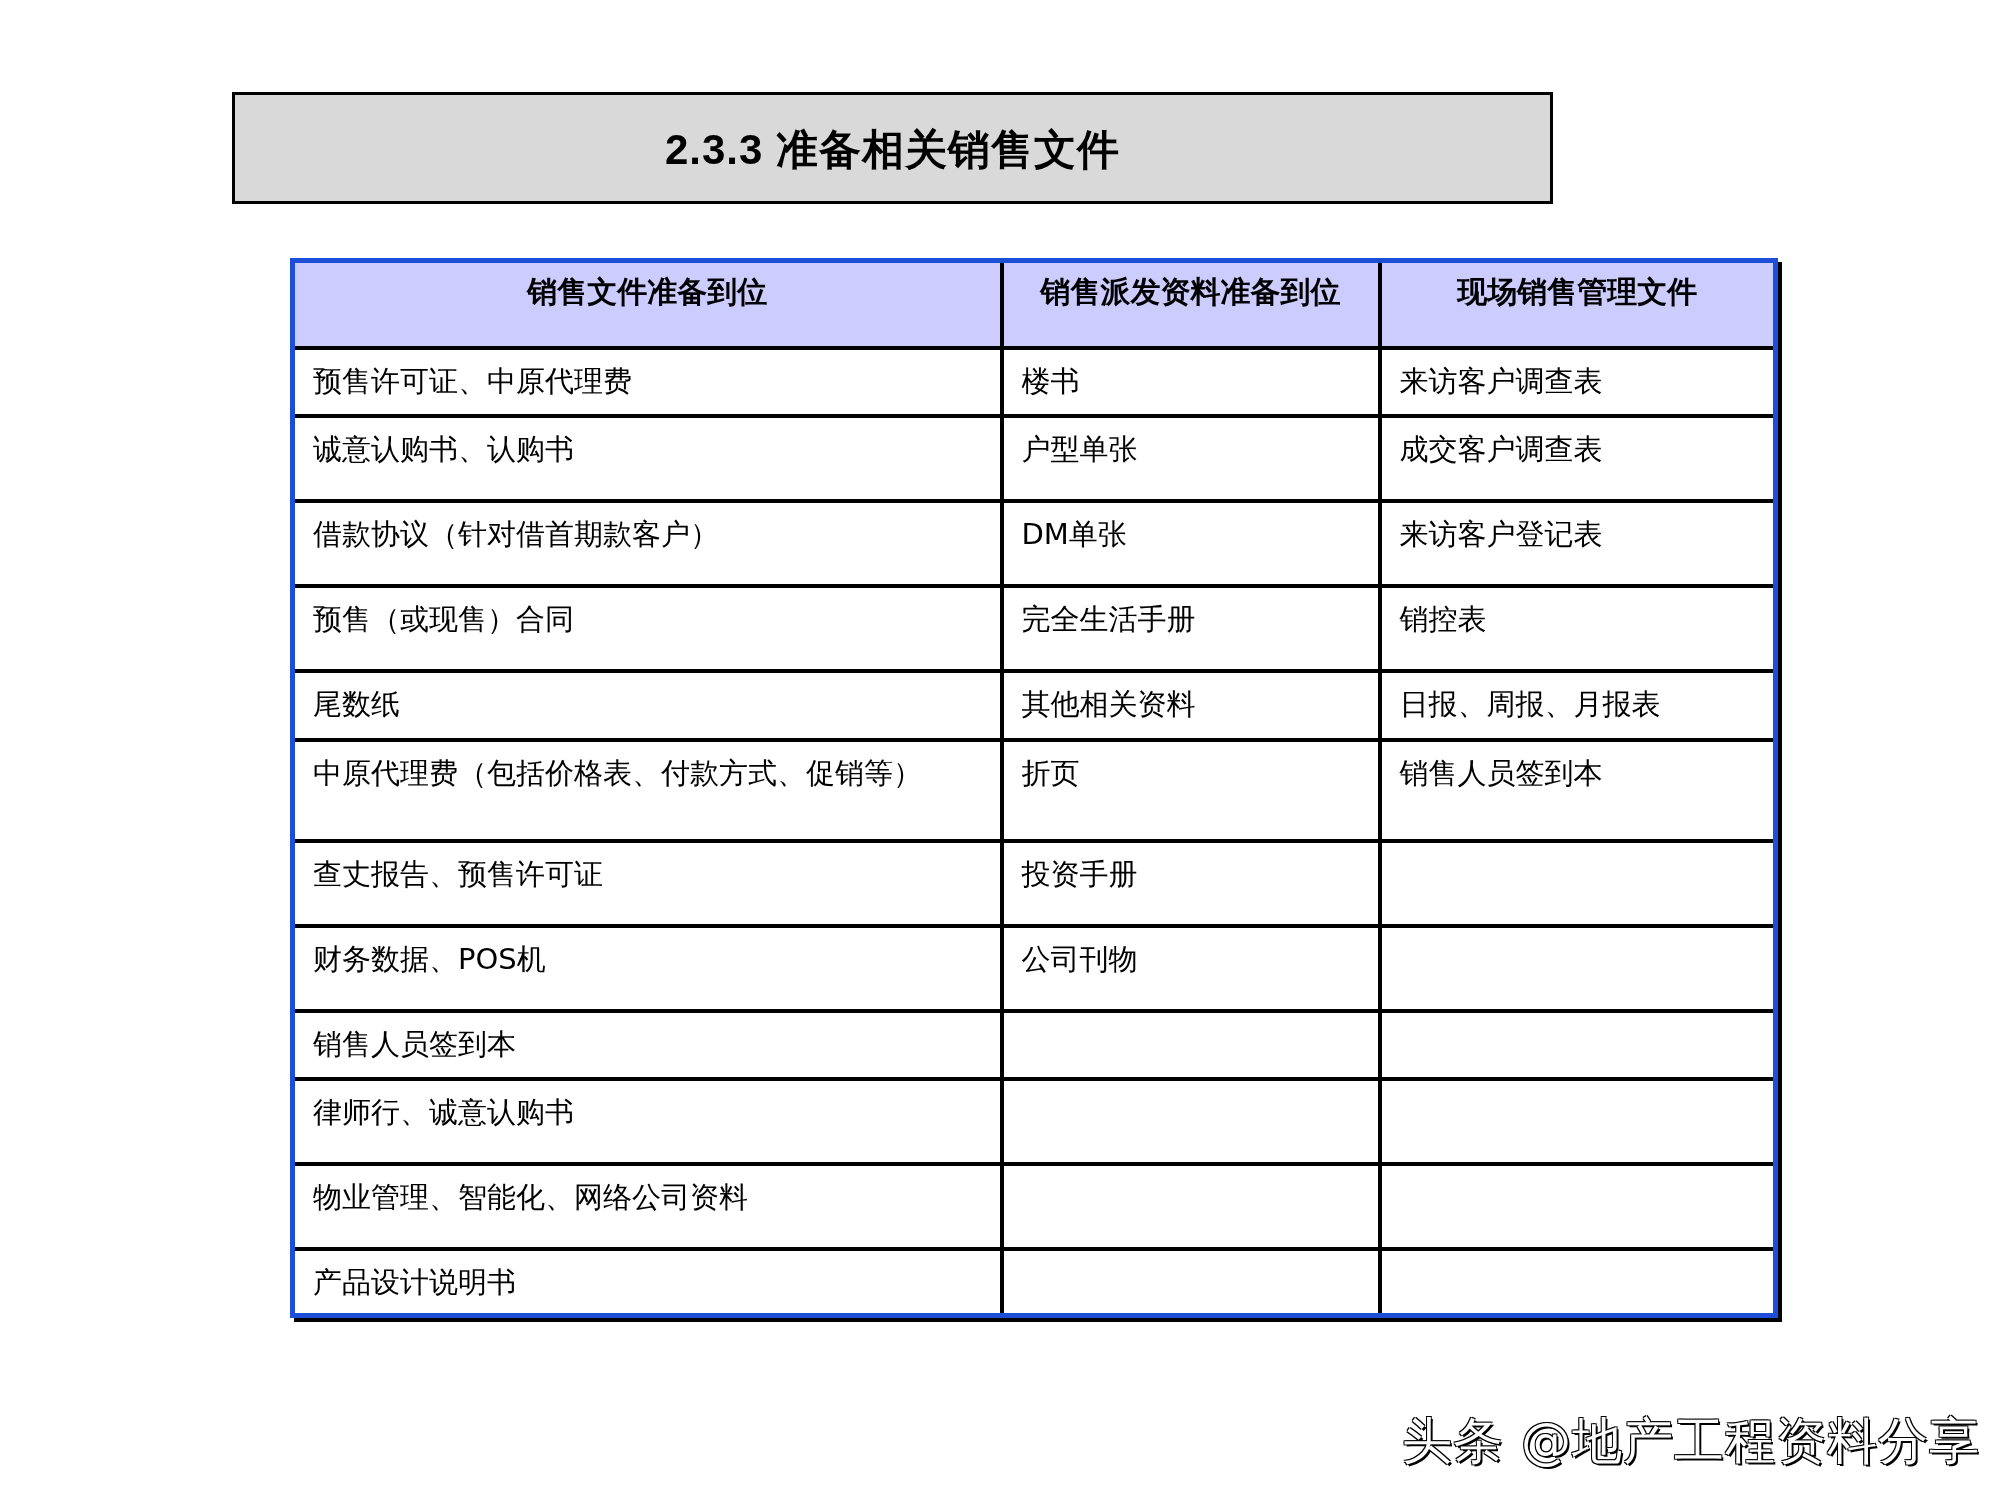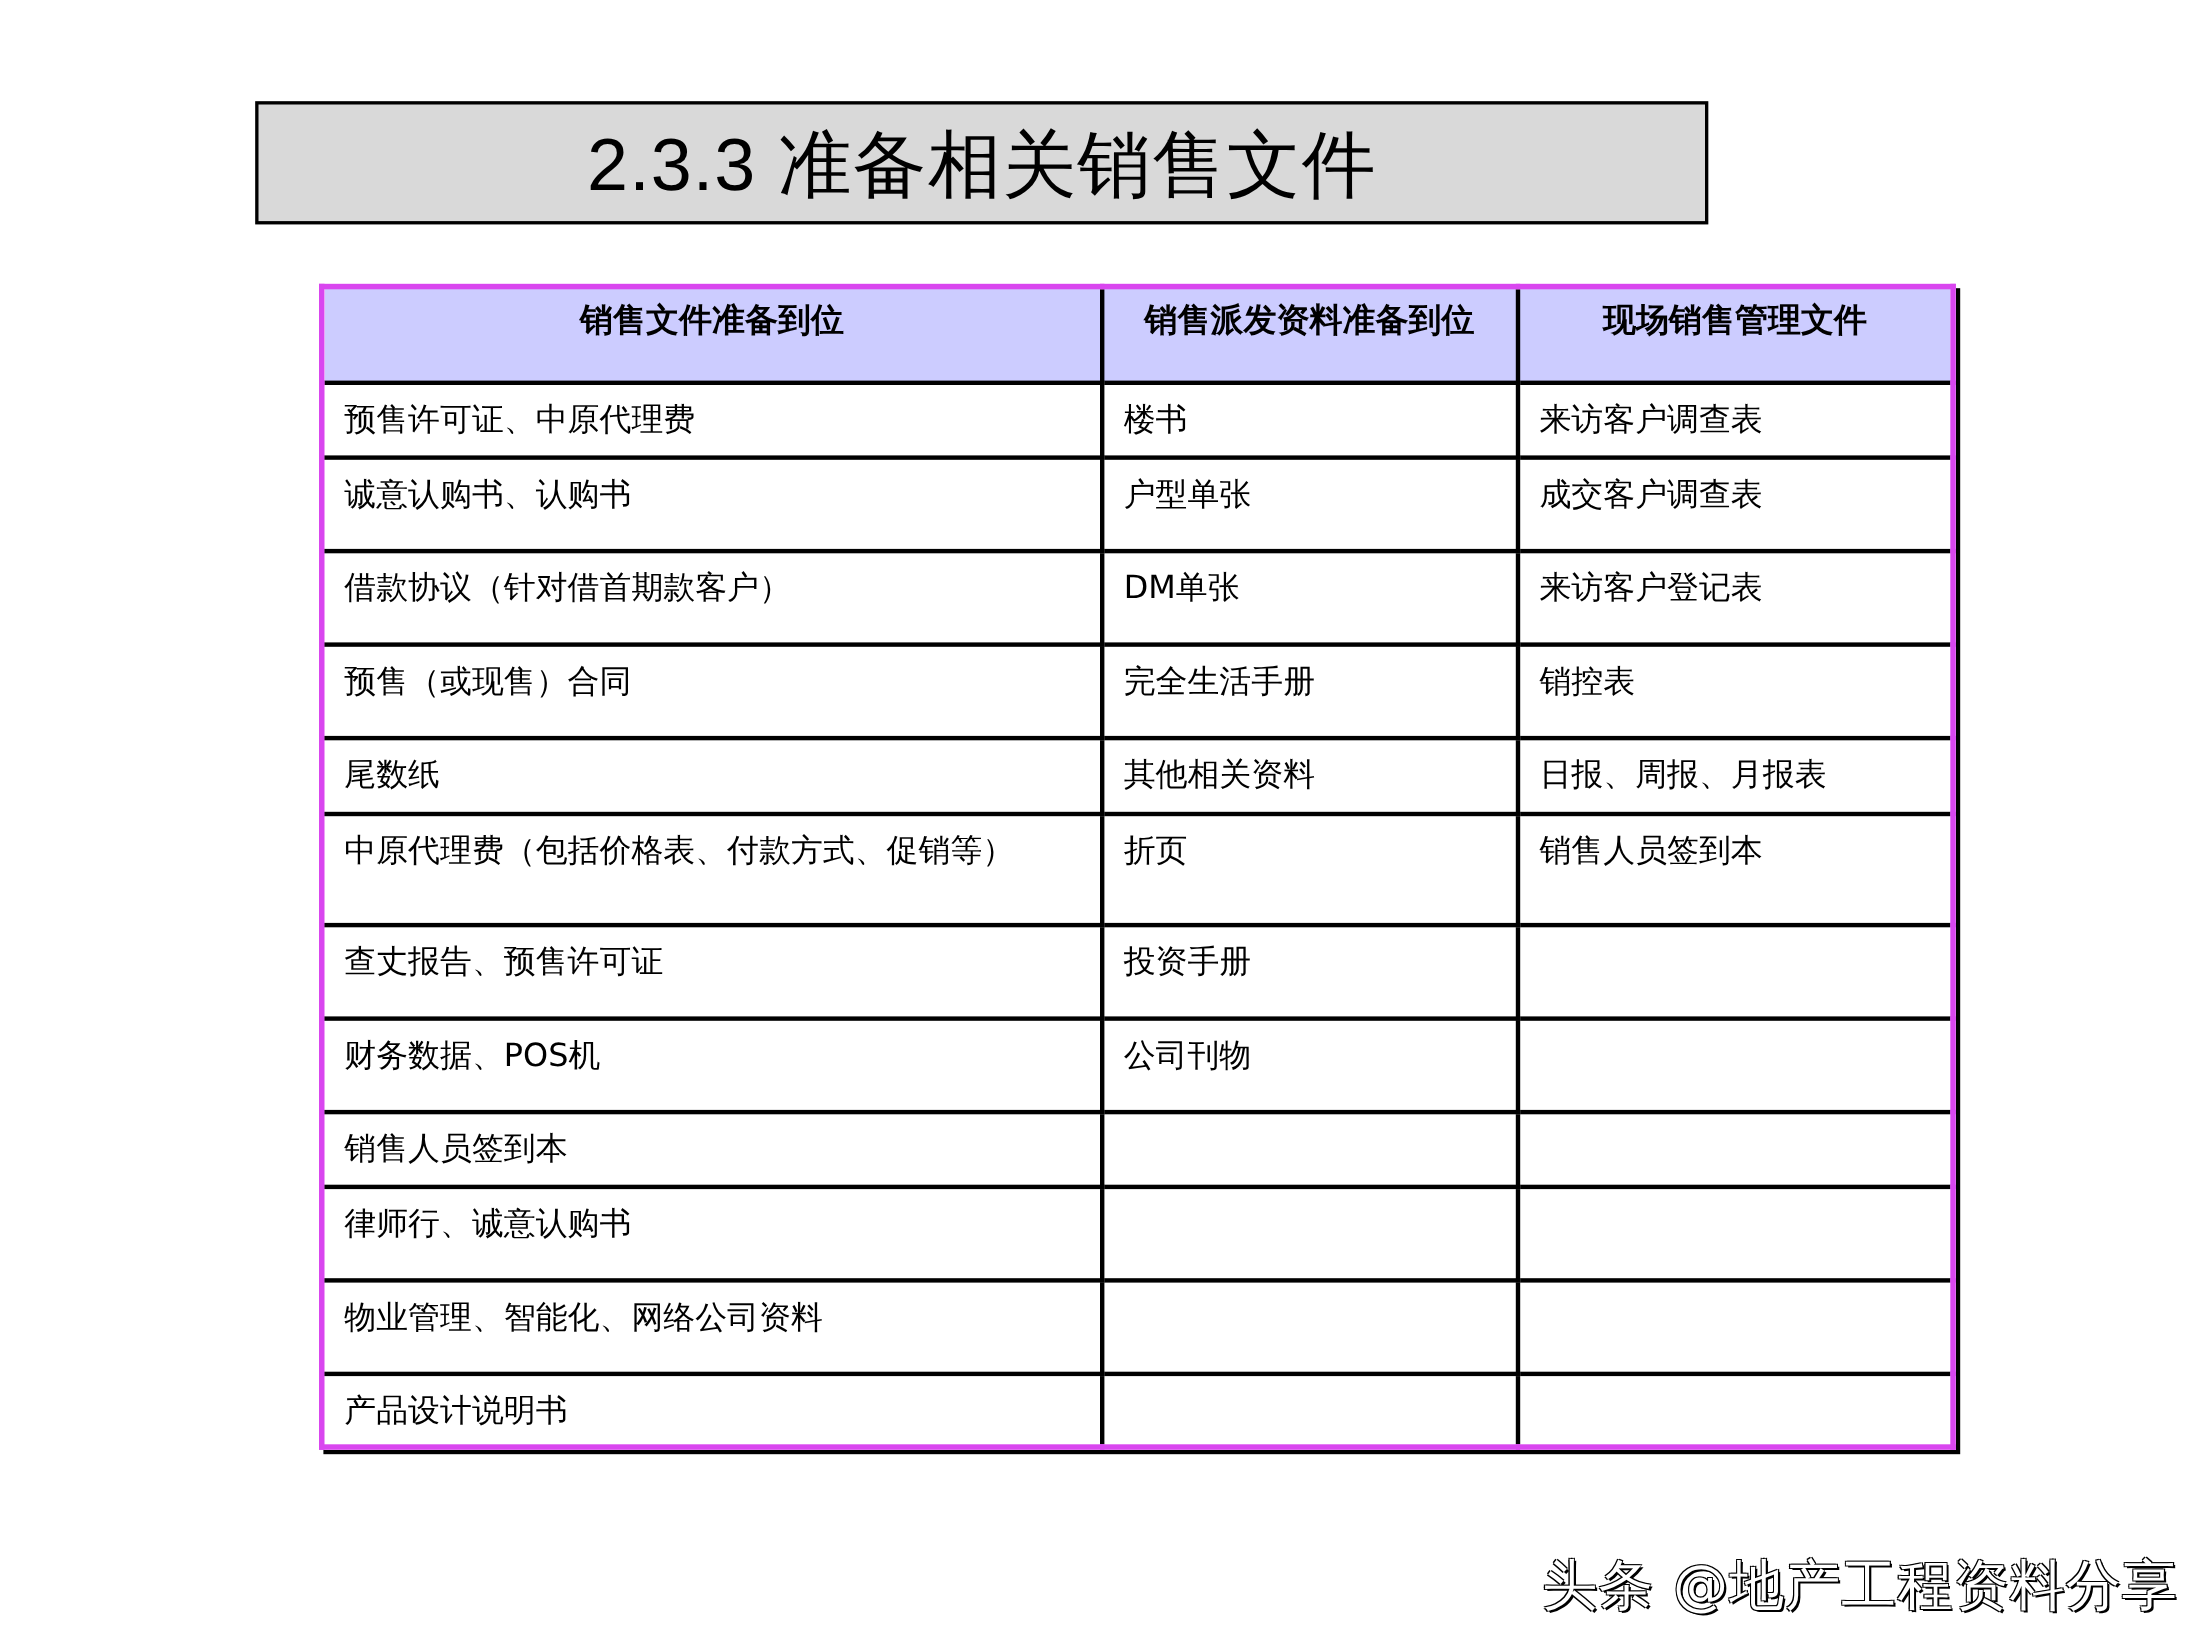--- a/index.html
+++ b/index.html
@@ -23,33 +23,33 @@
       height: 112px;
       box-sizing: border-box;
       background: #d9d9d9;
       border: 3px solid #000;
       display: flex;
       align-items: center;
       justify-content: center;
     }
     .title-text {
       font-family: "Liberation Sans", "DejaVu Sans", sans-serif;
-      font-weight: normal;
-      font-size: 67px;
+      font-weight: bold;
+      font-size: 42px;
       letter-spacing: 1px;
       margin-top: 4px;
     }
     .doc-table {
       position: absolute;
       left: 290px;
       top: 258px;
       width: 1483px;
       border-collapse: collapse;
       table-layout: fixed;
-      border: 5px solid #d946ef;
+      border: 5px solid #1d4ed8;
       box-shadow: 4px 4px 0 #000;
     }
     .doc-table col.c1 { width: 709px; }
     .doc-table col.c2 { width: 378px; }
     .doc-table col.c3 { width: 396px; }
     .doc-table th, .doc-table td {
       border: 4px solid #000;
       vertical-align: top;
       text-align: left;
       padding: 12px 0 0 18px;

